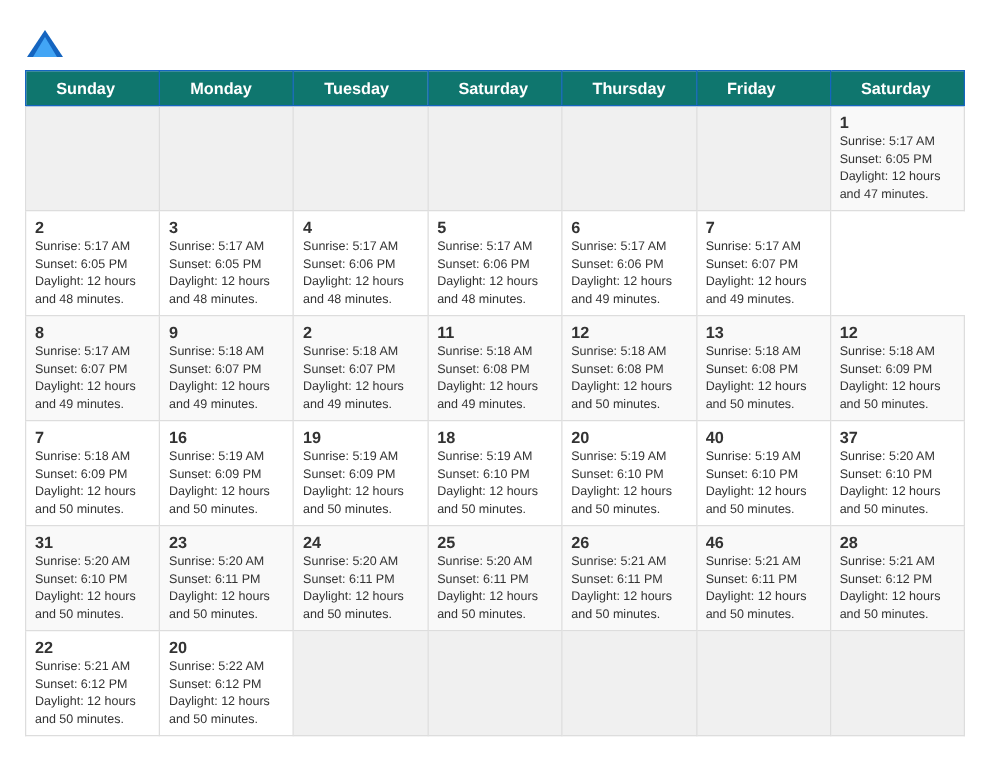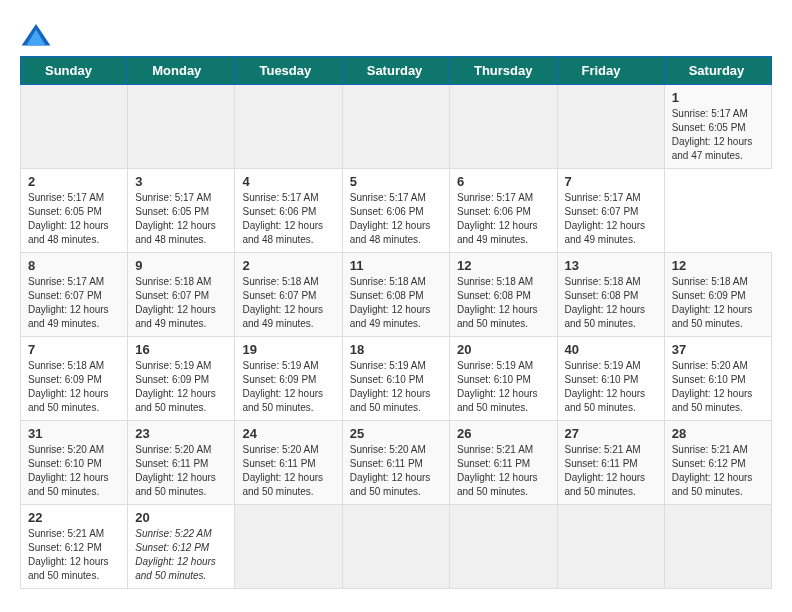--- a/index.html
+++ b/index.html
@@ -294,42 +294,42 @@
 Sunset: 6:11 PM
 Daylight: 12 hours and 50 minutes.</div>
         </td>
         <td>
           <span class="day-num">26</span>
           <div class="day-detail" style="white-space: pre-line;">Sunrise: 5:21 AM
 Sunset: 6:11 PM
 Daylight: 12 hours and 50 minutes.</div>
         </td>
         <td>
-          <span class="day-num">27</span>
+          <span class="day-num">46</span>
           <div class="day-detail" style="white-space: pre-line;">Sunrise: 5:21 AM
 Sunset: 6:11 PM
 Daylight: 12 hours and 50 minutes.</div>
         </td>
         <td>
           <span class="day-num">28</span>
           <div class="day-detail" style="white-space: pre-line;">Sunrise: 5:21 AM
 Sunset: 6:12 PM
 Daylight: 12 hours and 50 minutes.</div>
         </td>
       </tr>
       <tr>
         <td>
           <span class="day-num">22</span>
           <div class="day-detail" style="white-space: pre-line;">Sunrise: 5:21 AM
 Sunset: 6:12 PM
 Daylight: 12 hours and 50 minutes.</div>
         </td>
         <td>
           <span class="day-num">20</span>
-          <div class="day-detail" style="white-space: pre-line; font-style: italic;">Sunrise: 5:22 AM
+          <div class="day-detail" style="white-space: pre-line;">Sunrise: 5:22 AM
 Sunset: 6:12 PM
 Daylight: 12 hours and 50 minutes.</div>
         </td>
         <td class="empty-cell"></td>
         <td class="empty-cell"></td>
         <td class="empty-cell"></td>
         <td class="empty-cell"></td>
         <td class="empty-cell"></td>
       </tr>
     </tbody>

